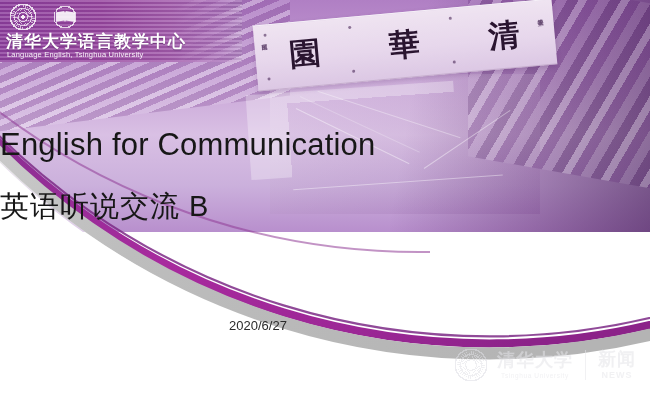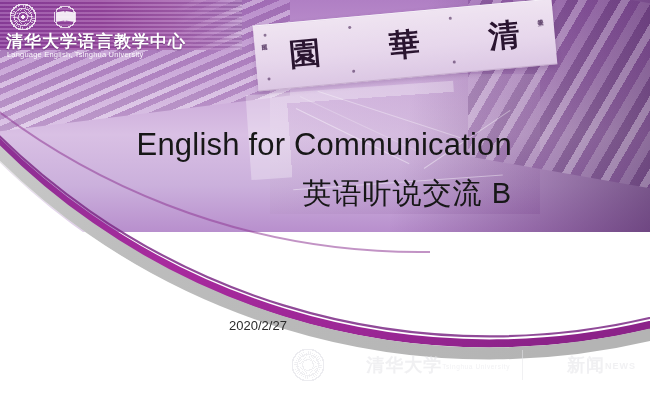--- a/index.html
+++ b/index.html
@@ -162,21 +162,21 @@
     position: absolute;
     height: 0;
     border-top: 1.6px solid rgba(255,255,255,.42);
     transform-origin: left center;
   }
 
   
   .logobar {
     position: absolute;
     left: 0; top: 0;
-    width: 242px; height: 50px;
+    width: 242px; height: 62px;
     background:
       repeating-linear-gradient(180deg,
         rgba(255,255,255,0.17) 0px,
         rgba(255,255,255,0.17) 2px,
         rgba(0,0,0,0.06) 2px,
         rgba(0,0,0,0.06) 4px),
       linear-gradient(90deg,
         #8d3e9e 0%,
         #97459f 42%,
         #a25bac 72%,
@@ -268,31 +268,31 @@
     left: 0; top: 0;
     width: 650px; height: 400px;
     pointer-events: none;
   }
 
   
   .title-block {
     position: absolute;
     left: 0; top: 128px;
     width: 512px;
-    text-align: right;
+    text-align: left;
   }
   .title-en {
     font-size: 31px;
     font-weight: 400;
     color: #171717;
     letter-spacing: .2px;
     line-height: 1.12;
   }
   .title-cn {
-    margin-top: 14px;
+    margin-top: 27px;
     font-size: 29px;
     font-weight: 400;
     color: #171717;
     letter-spacing: 1px;
     line-height: 1.15;
   }
   .slide-date {
     position: absolute;
     left: 0; top: 318px;
     width: 516px;
@@ -362,21 +362,21 @@
     color: #e4e4e8;
     line-height: 1;
   }
   .wm-news-en {
     font-size: 9px;
     font-weight: 700;
     letter-spacing: 1px;
     color: #e6e6ea;
     margin-top: 2px;
   }
-  .wm-col { display: flex; flex-direction: row; align-items: center; margin-left: 32px; }
+  .wm-col { display: flex; flex-direction: column; align-items: center; }
 </style>
 </head>
 <body>
 
 <div class="slide">
 
   <div class="banner">
 
     <div class="gate-photo"></div>
     <div class="gate-cornice"></div>
@@ -448,21 +448,21 @@
 
       <path d="M -60 62 A 700 700 0 0 0 430 252" fill="none" stroke="#8f3a96" stroke-width="2" opacity=".55"></path>
     </g>
   </svg>
 
   <div class="title-block">
     <div class="title-en">English for Communication</div>
     <div class="title-cn">英语听说交流 B</div>
   </div>
 
-  <div class="slide-date">2020/2/27</div>
+  <div class="slide-date">2020/6/27</div>
 
   <div class="watermark">
     <div class="wm-seal"></div>
     <div class="wm-col">
       <div class="wm-cn">清华大学</div>
       <div class="wm-en">Tsinghua University</div>
     </div>
     <div class="wm-divider"></div>
     <div class="wm-col">
       <div class="wm-news-cn">新闻</div>

